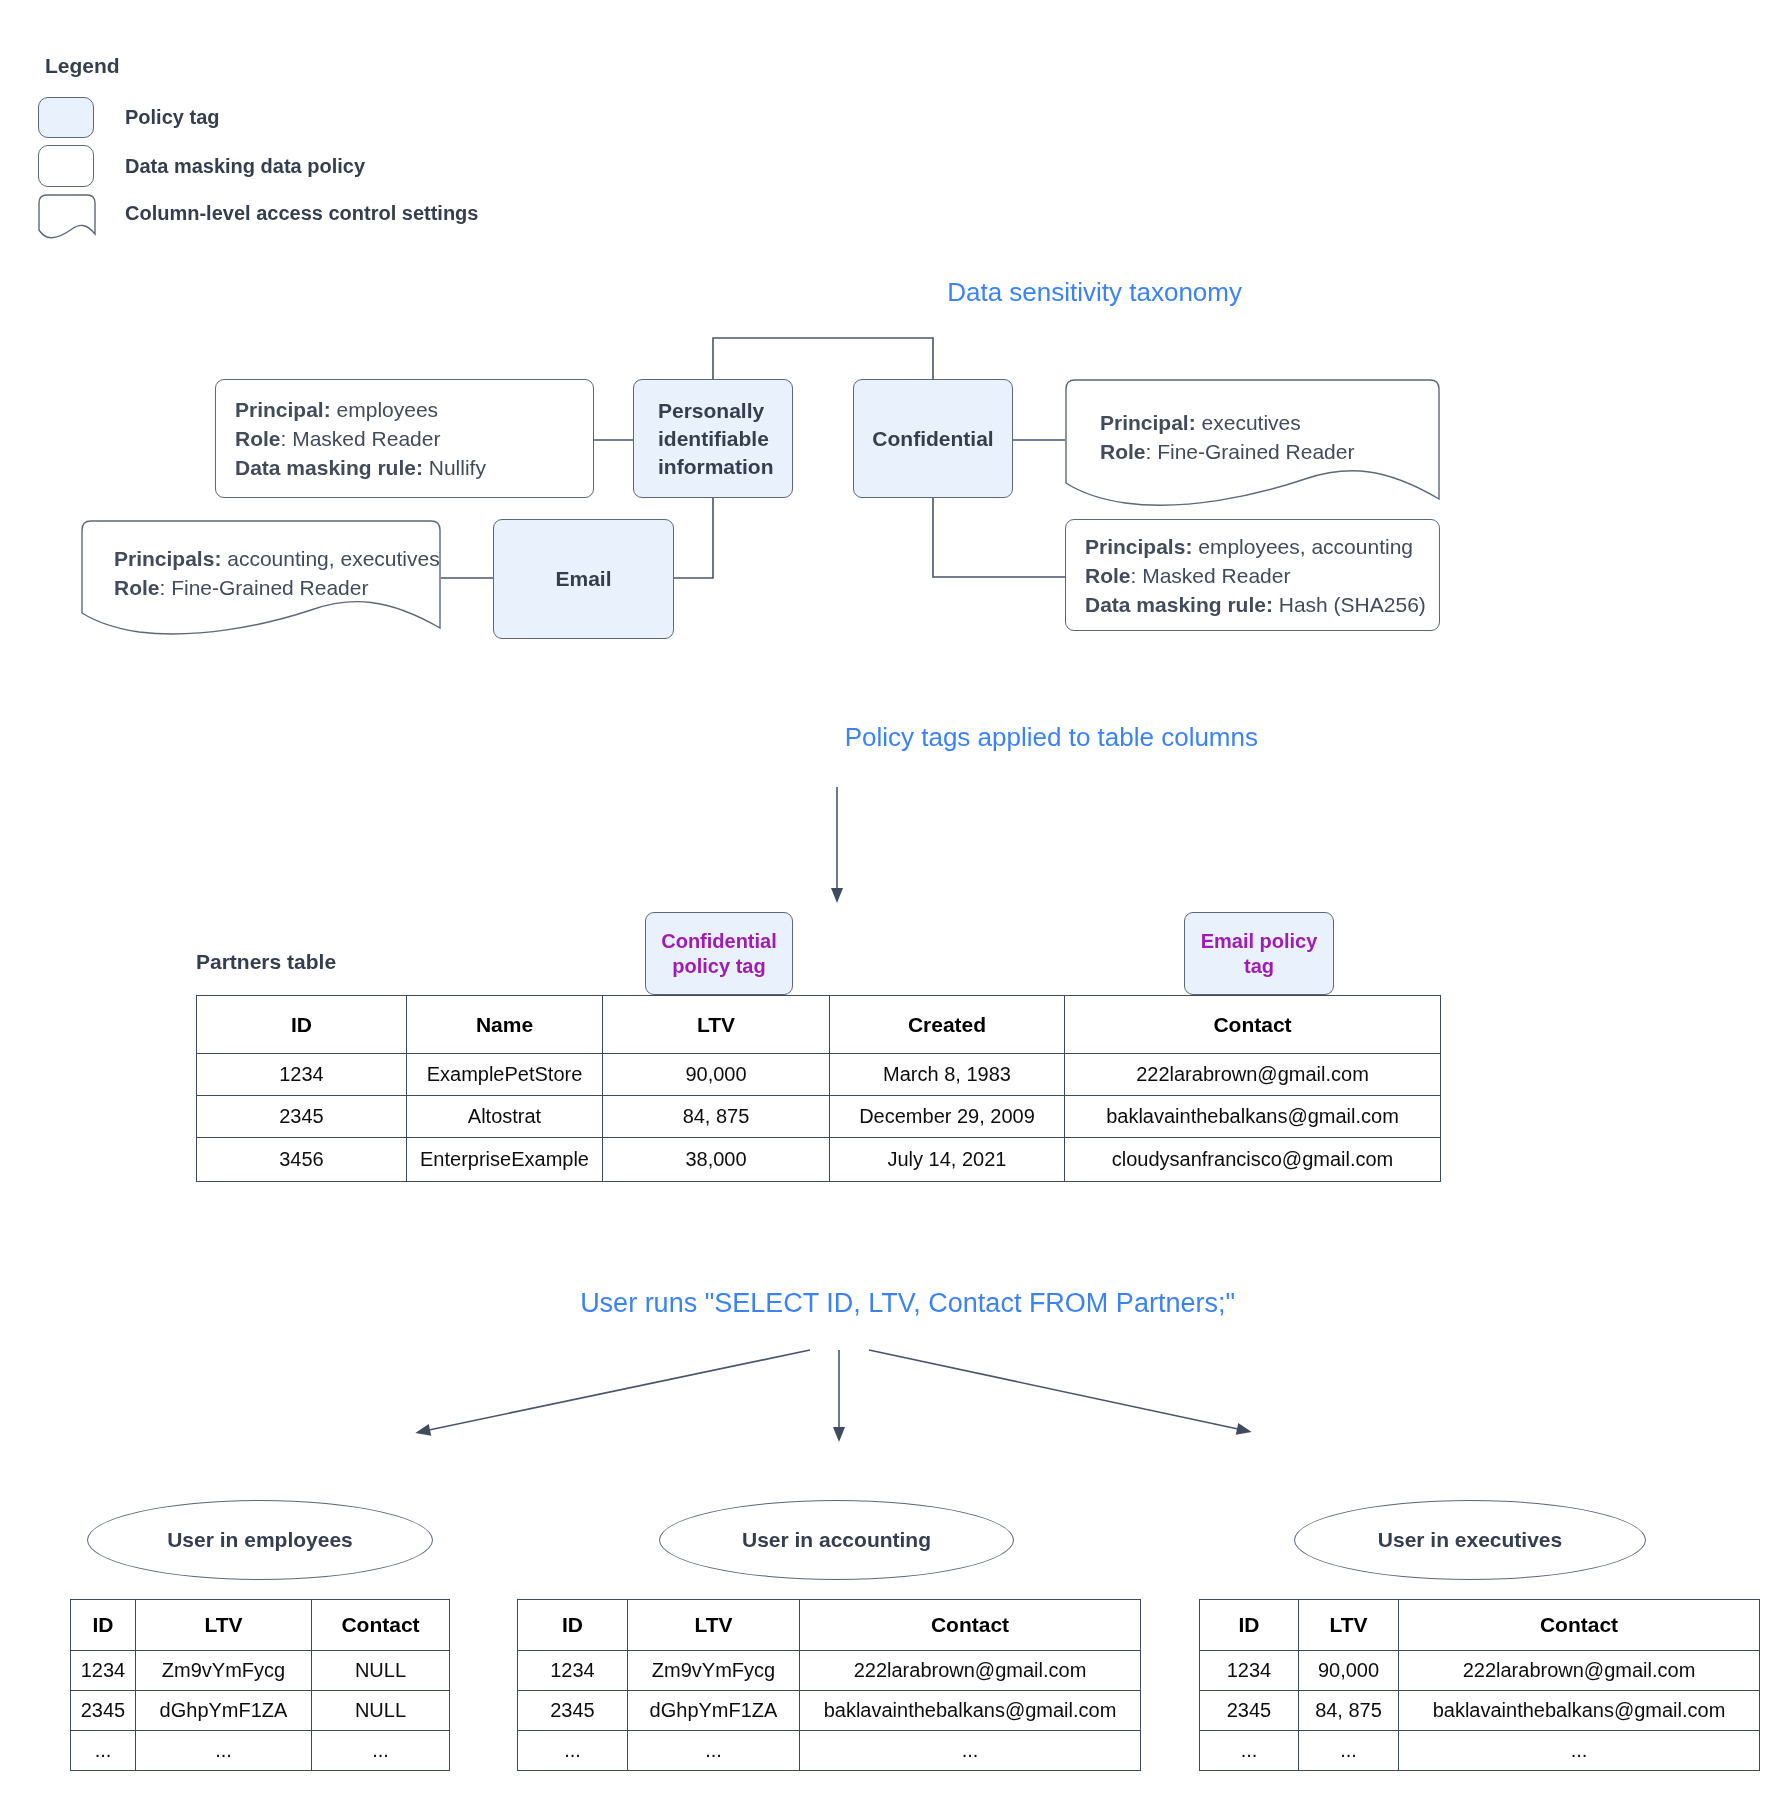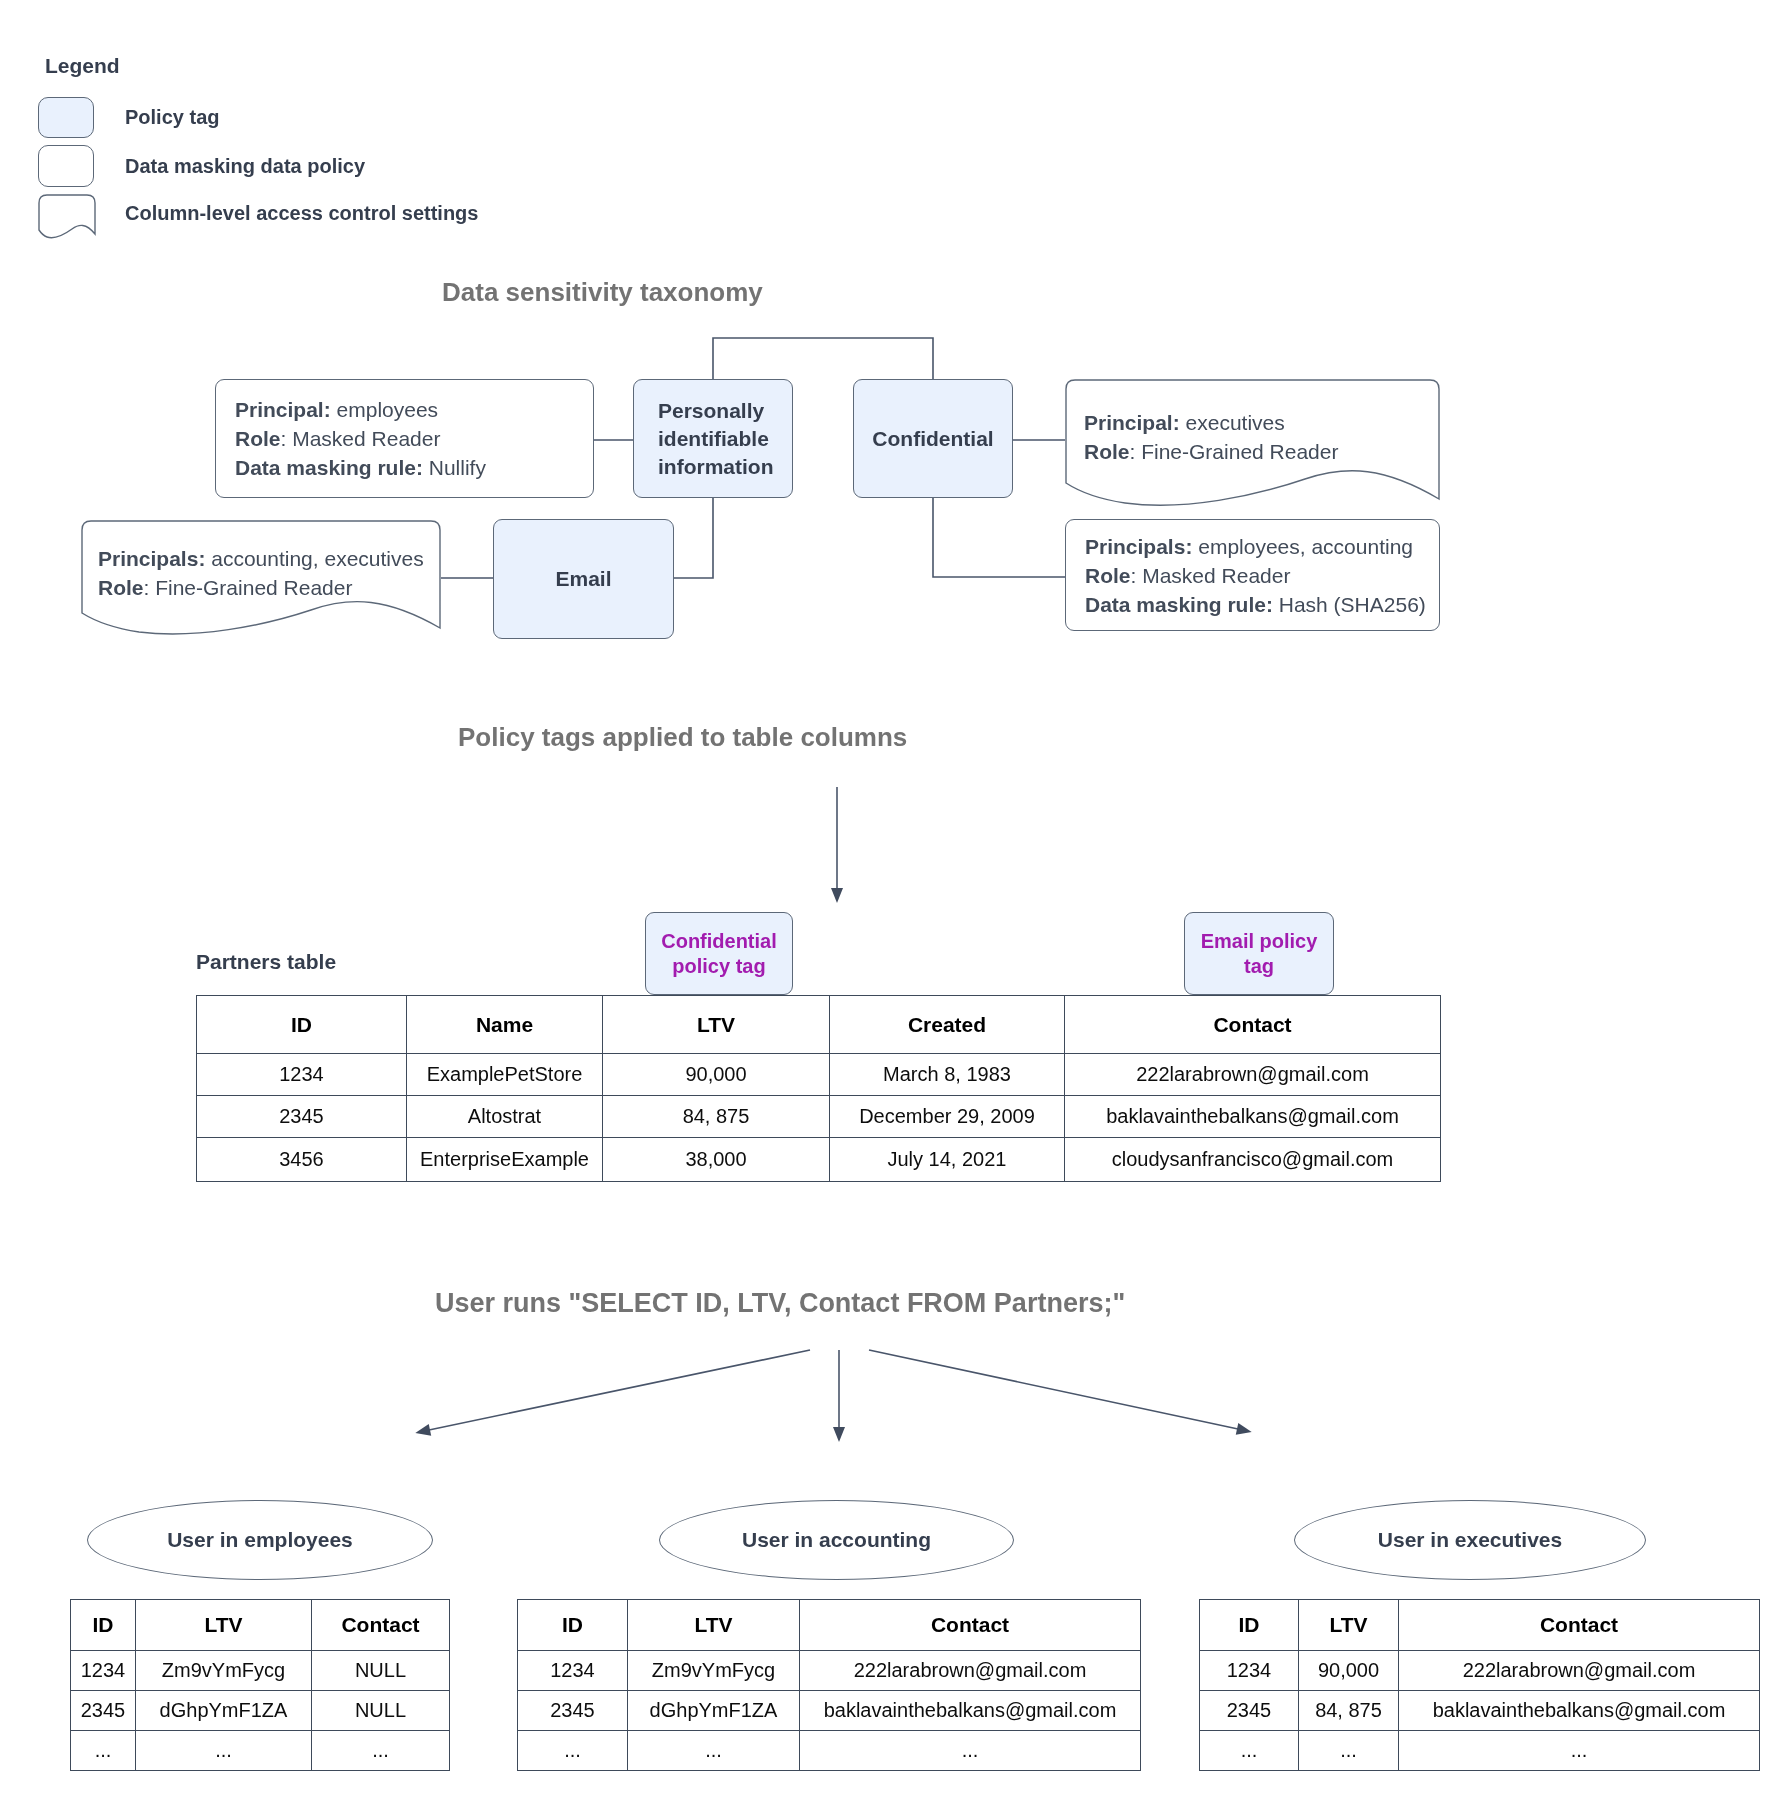--- a/index.html
+++ b/index.html
@@ -1,36 +1,36 @@
 <!DOCTYPE html>
 <html><head>
 <meta charset="utf-8">
 <style>
   html,body{margin:0;padding:0;background:#ffffff;}
   .page{position:relative;width:1778px;height:1812px;background:#ffffff;
         font-family:"Liberation Sans", sans-serif;color:#353e4e;overflow:hidden;}
   .abs{position:absolute;}
   .b{font-weight:bold;}
-  .title{font-weight:bold;font-size:26px;color:#737373;text-align:left;}
+  .title{font-weight:normal;font-size:26px;color:#3b82f6;text-align:right;}
   .node{background:#e9f1fd;border:1.4px solid #5c6878;border-radius:9px;
         display:flex;align-items:center;box-sizing:border-box;color:#353e4e;}
   .pbox{background:#ffffff;border:1.4px solid #5c6878;border-radius:9px;
         display:flex;flex-direction:column;justify-content:center;box-sizing:border-box;}
   .pline{font-size:21px;line-height:29px;color:#424b59;white-space:nowrap;}
   .tagbox{background:#e9f1fd;border:1.4px solid #5c6878;border-radius:9px;
           display:flex;align-items:center;justify-content:center;text-align:center;
           font-weight:bold;font-size:20px;line-height:25px;color:#a21caf;box-sizing:border-box;}
   .ellipse{background:#ffffff;border:1.6px solid #5c6878;border-radius:50%;
            display:flex;align-items:center;justify-content:center;
            font-weight:bold;font-size:21px;color:#353e4e;box-sizing:border-box;}
   table.dt{border-collapse:collapse;table-layout:fixed;background:#ffffff;border-radius:13px;}
   table.dt td,table.dt th{border:1.7px solid #3e4a5a;text-align:center;padding:0 2px;
            font-size:20px;color:#0d0d0d;overflow:hidden;white-space:nowrap;}
   table.dt th{font-weight:bold;font-size:21px;color:#000;}
-  .wavetext{position:absolute;display:flex;flex-direction:column;justify-content:center;box-sizing:border-box;}
+  .wavetext{position:absolute;display:flex;flex-direction:column;justify-content:center;box-sizing:border-box;margin-left:16px;}
   svg.wavebox{position:absolute;overflow:visible;}
   .lbl{font-weight:bold;font-size:20px;color:#353e4e;line-height:28px;white-space:nowrap;}
 </style>
 </head>
 <body>
 
 <div class="page">
 
   <svg class="abs" style="left:0;top:0;" width="1778" height="1812" viewBox="0 0 1778 1812">
     <defs>

